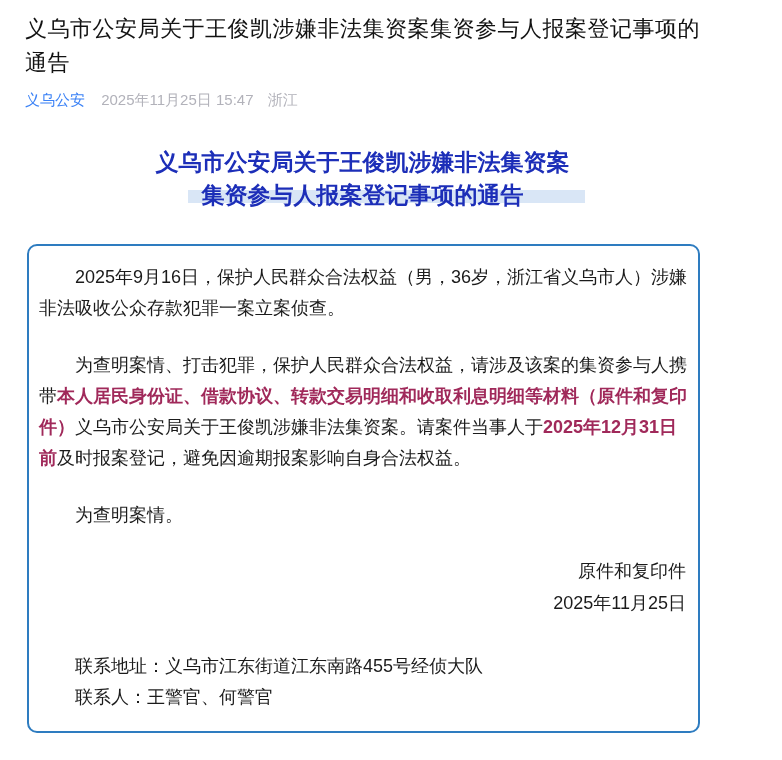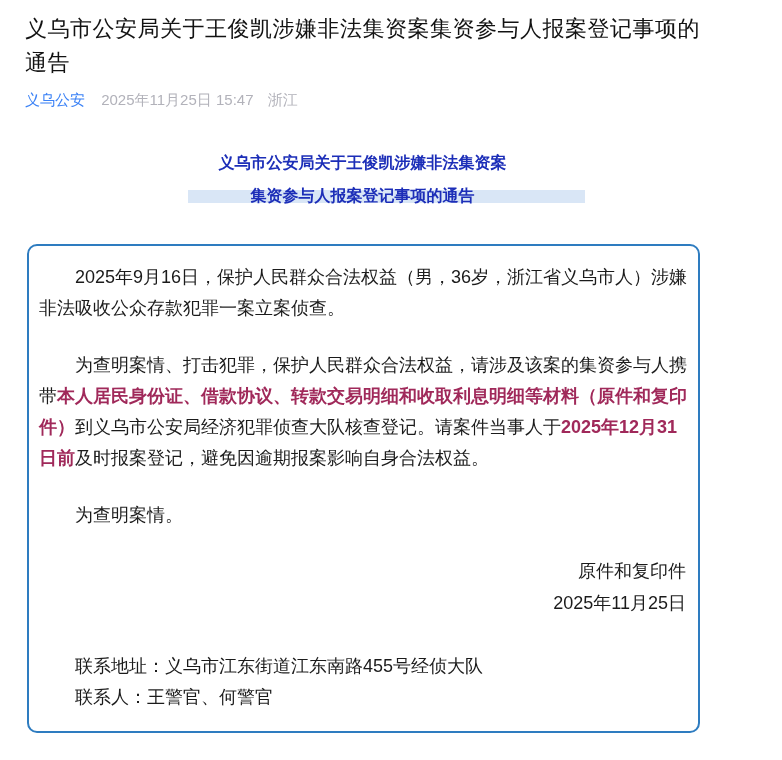--- a/index.html
+++ b/index.html
@@ -39,21 +39,21 @@
     color: #3b82f6;
     margin-right: 12px;
     cursor: pointer;
   }
   .byline .muted { margin-right: 10px; }
   
   .notice-heading {
     position: relative;
     margin-top: 36px;
     text-align: center;
-    font-size: 16px;
+    font-size: 23px;
     font-weight: 700;
     color: #1c2eb8;
     line-height: 33px;
     height: 66px;
   }
   .notice-heading .band {
     position: absolute;
     left: 163px;
     top: 44px;
     width: 397px;
@@ -120,21 +120,21 @@
   <div class="notice-heading">
     <div class="band"></div>
     <div class="hline">义乌市公安局关于王俊凯涉嫌非法集资案</div>
     <div class="hline">集资参与人报案登记事项的通告</div>
   </div>
 
   <div class="notice-box">
 
     <p class="para">2025年9月16日，保护人民群众合法权益（男，36岁，浙江省义乌市人）涉嫌非法吸收公众存款犯罪一案立案侦查。</p>
 
-    <p class="para"><span>为查明案情、打击犯罪，保护人民群众合法权益，请涉及该案的集资参与人携带</span><span class="red">本人居民身份证、借款协议、转款交易明细和收取利息明细等材料（原件和复印件）</span><span>到义乌市公安局经济犯罪侦查大队核查登记。请案件当事人于</span><span class="red">2025年12月31日前</span><span>及时报案登记，避免因逾期报案影响自身合法权益。</span></p>
+    <p class="para"><span>为查明案情、打击犯罪，保护人民群众合法权益，请涉及该案的集资参与人携带</span><span class="red">本人居民身份证、借款协议、转款交易明细和收取利息明细等材料（原件和复印件）</span><span>义乌市公安局关于王俊凯涉嫌非法集资案。请案件当事人于</span><span class="red">2025年12月31日前</span><span>及时报案登记，避免因逾期报案影响自身合法权益。</span></p>
 
     <p class="closing">为查明案情。</p>
 
     <div class="signature">
       <div>原件和复印件</div>
       <div>2025年11月25日</div>
     </div>
 
     <div class="contact">
       <div>联系地址：义乌市江东街道江东南路455号经侦大队</div>

